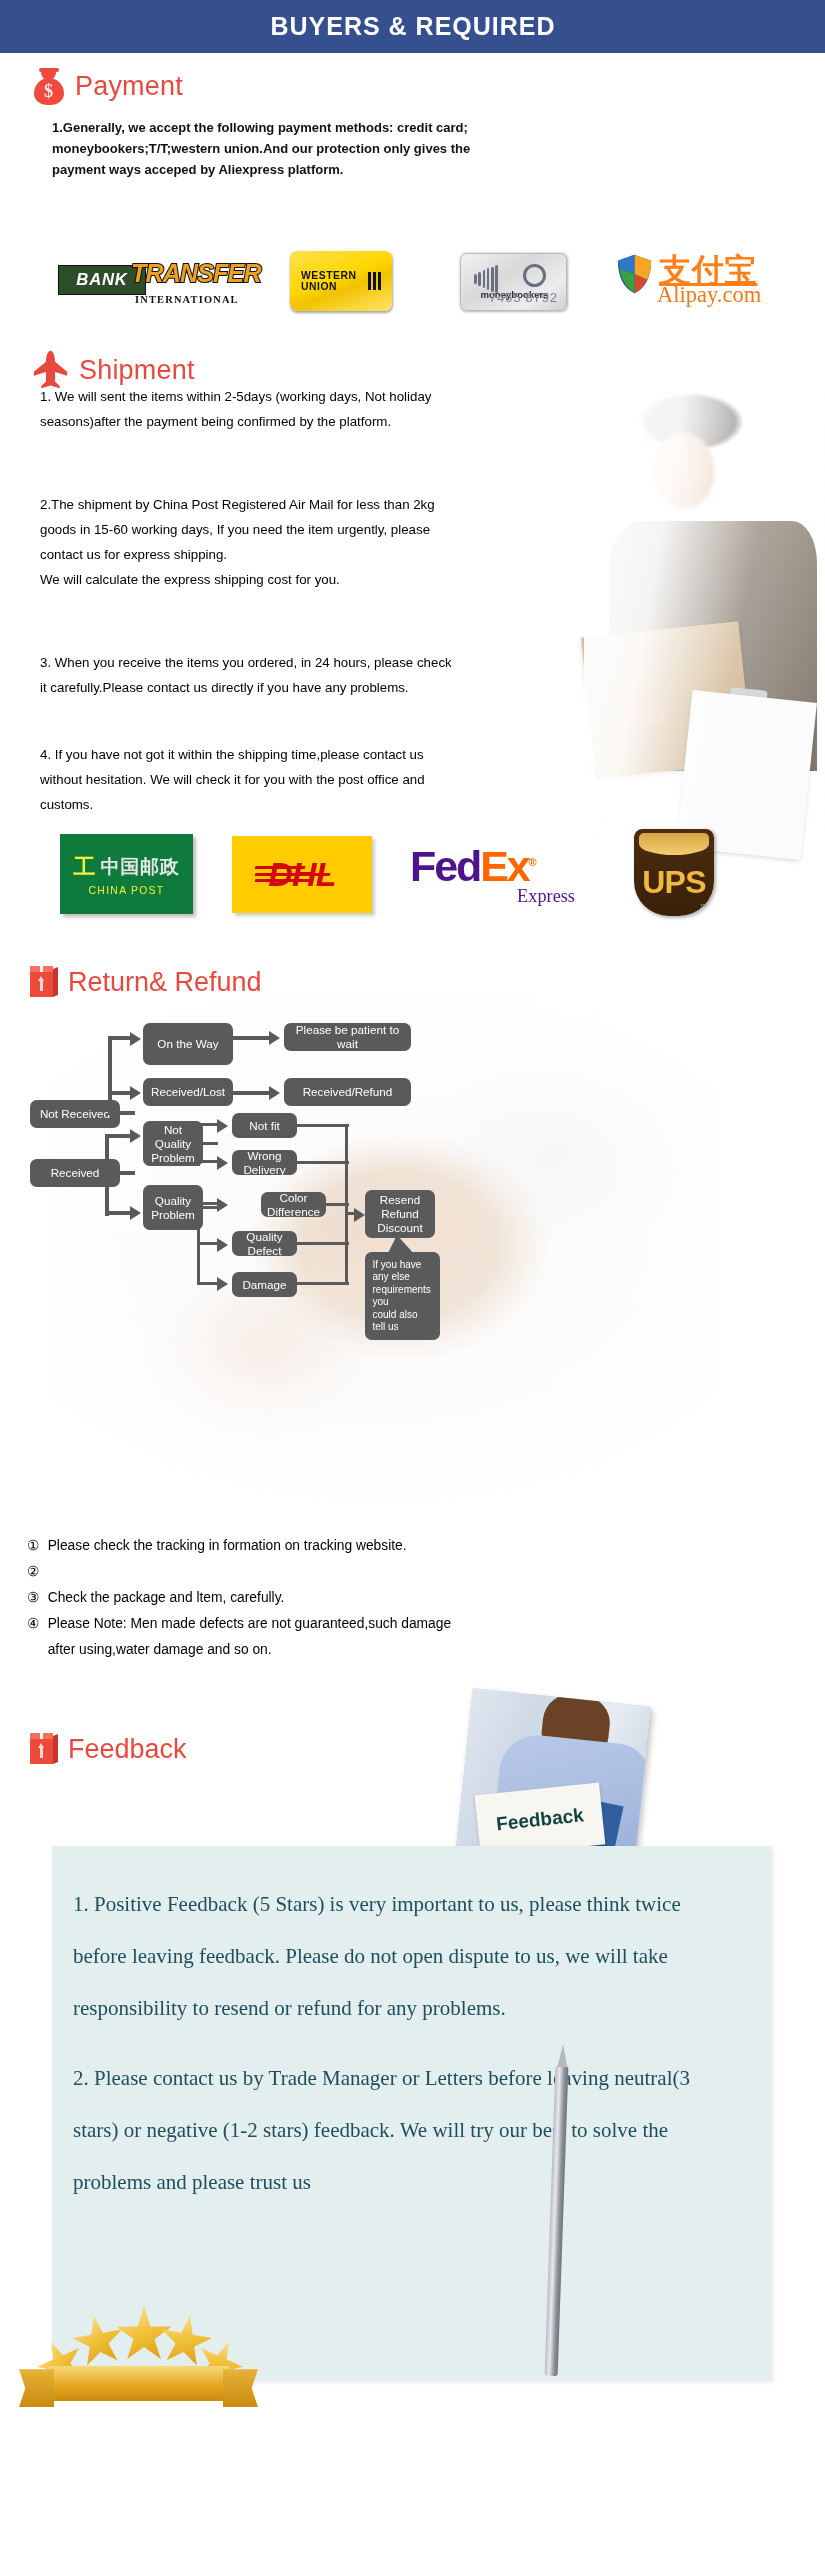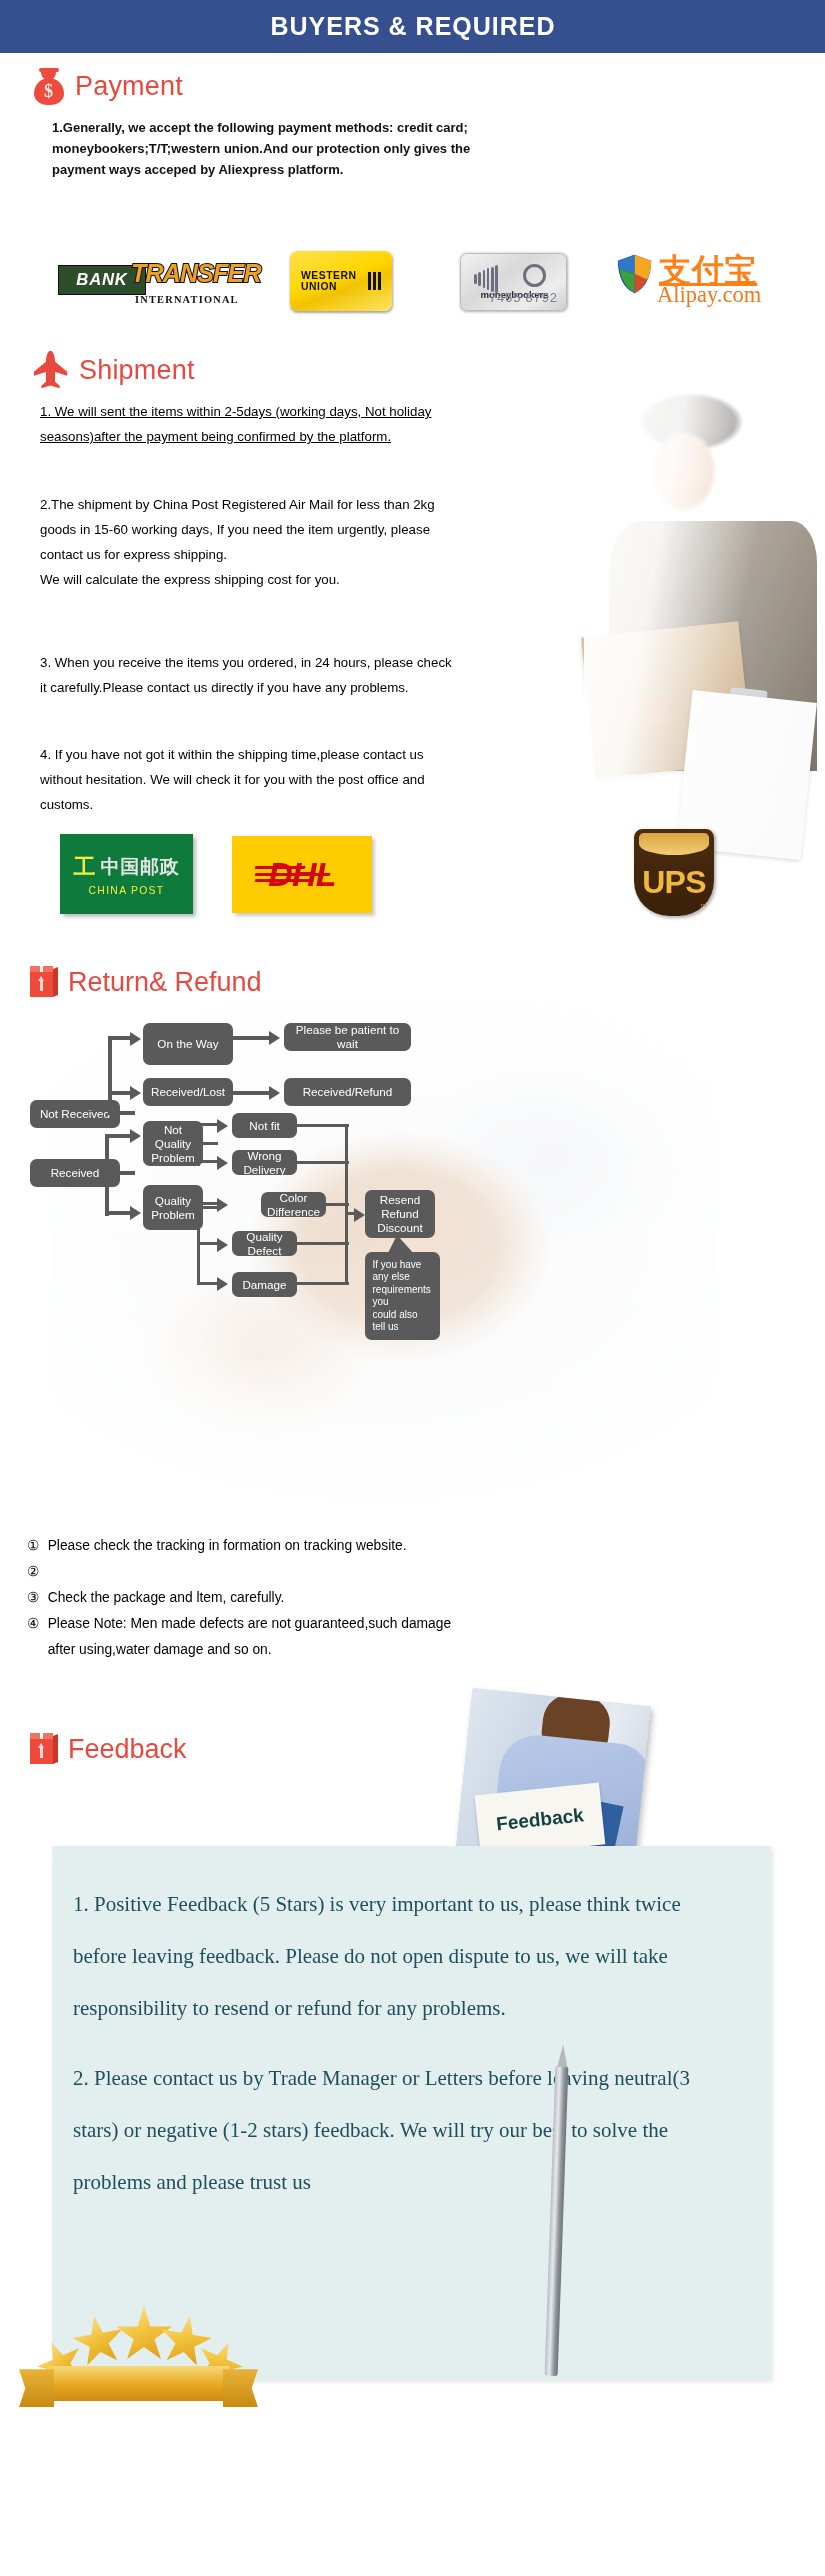--- a/index.html
+++ b/index.html
@@ -522,21 +522,21 @@
 
   <div class="sec-head" style="left:32px; top:350px;text-align:right;">
     <div class="ico-plane">
       <svg width="37" height="40" viewBox="0 0 44 48">
         <path d="M22 1 C25 1 27 6 27.5 14 L42 26 L42 31 L27.5 26.5 L27.5 38 L33 43 L33 46 L22 42.5 L11 46 L11 43 L16.5 38 L16.5 26.5 L2 31 L2 26 L16.5 14 C17 6 19 1 22 1 Z" fill="#e8493f"></path>
       </svg>
     </div>
     <div class="sec-title">Shipment</div>
   </div>
 
-  <div class="para ship" style="left:40px; top:399px; width:742px;text-decoration:underline;">1. We will sent the items within 2-5days (working days, Not holiday
+  <div class="para ship" style="left:40px; top:384px; width:742px;">1. We will sent the items within 2-5days (working days, Not holiday
 seasons)after the payment being confirmed by the platform.</div>
   <div class="para ship" style="left:40px; top:492px; width:742px;">2.The shipment by China Post Registered Air Mail for less than  2kg
 goods in 15-60 working days, If  you need the item urgently, please
 contact us for express shipping.
 We will calculate the express shipping cost for you.</div>
   <div class="para ship" style="left:40px; top:650px; width:742px;">3. When you receive the items you ordered, in 24 hours, please check
  it carefully.Please contact us directly if you have any problems.</div>
   <div class="para ship" style="left:40px; top:742px; width:742px;">4. If you have not got it within the shipping time,please contact us
 without hesitation. We will check it for you with the post office and
 customs.</div>
@@ -554,20 +554,26 @@
       <div class="dhl-word">
         <span>DHL</span>
         <span class="dhl-lines">
           <i style="top:0px;  width:50px;"></i>
           <i style="top:6.7px;  width:75px;"></i>
           <i style="top:13.3px; width:58px;"></i>
         </span>
       </div>
     </div>
 
+    <div class="logo fedex">
+      <div class="fx-word">
+        <span class="fx-fed">Fed</span><span class="fx-ex">Ex</span><span class="fx-r">®</span>
+      </div>
+      <div class="fx-express">Express</div>
+    </div>
 
     <div class="logo ups">
       <div class="ups-word">UPS</div>
       <div class="ups-tm">™</div>
     </div>
   </div>
 
   <div class="photo-hands">
     <div class="photo-hands-veil"></div>
   </div>

